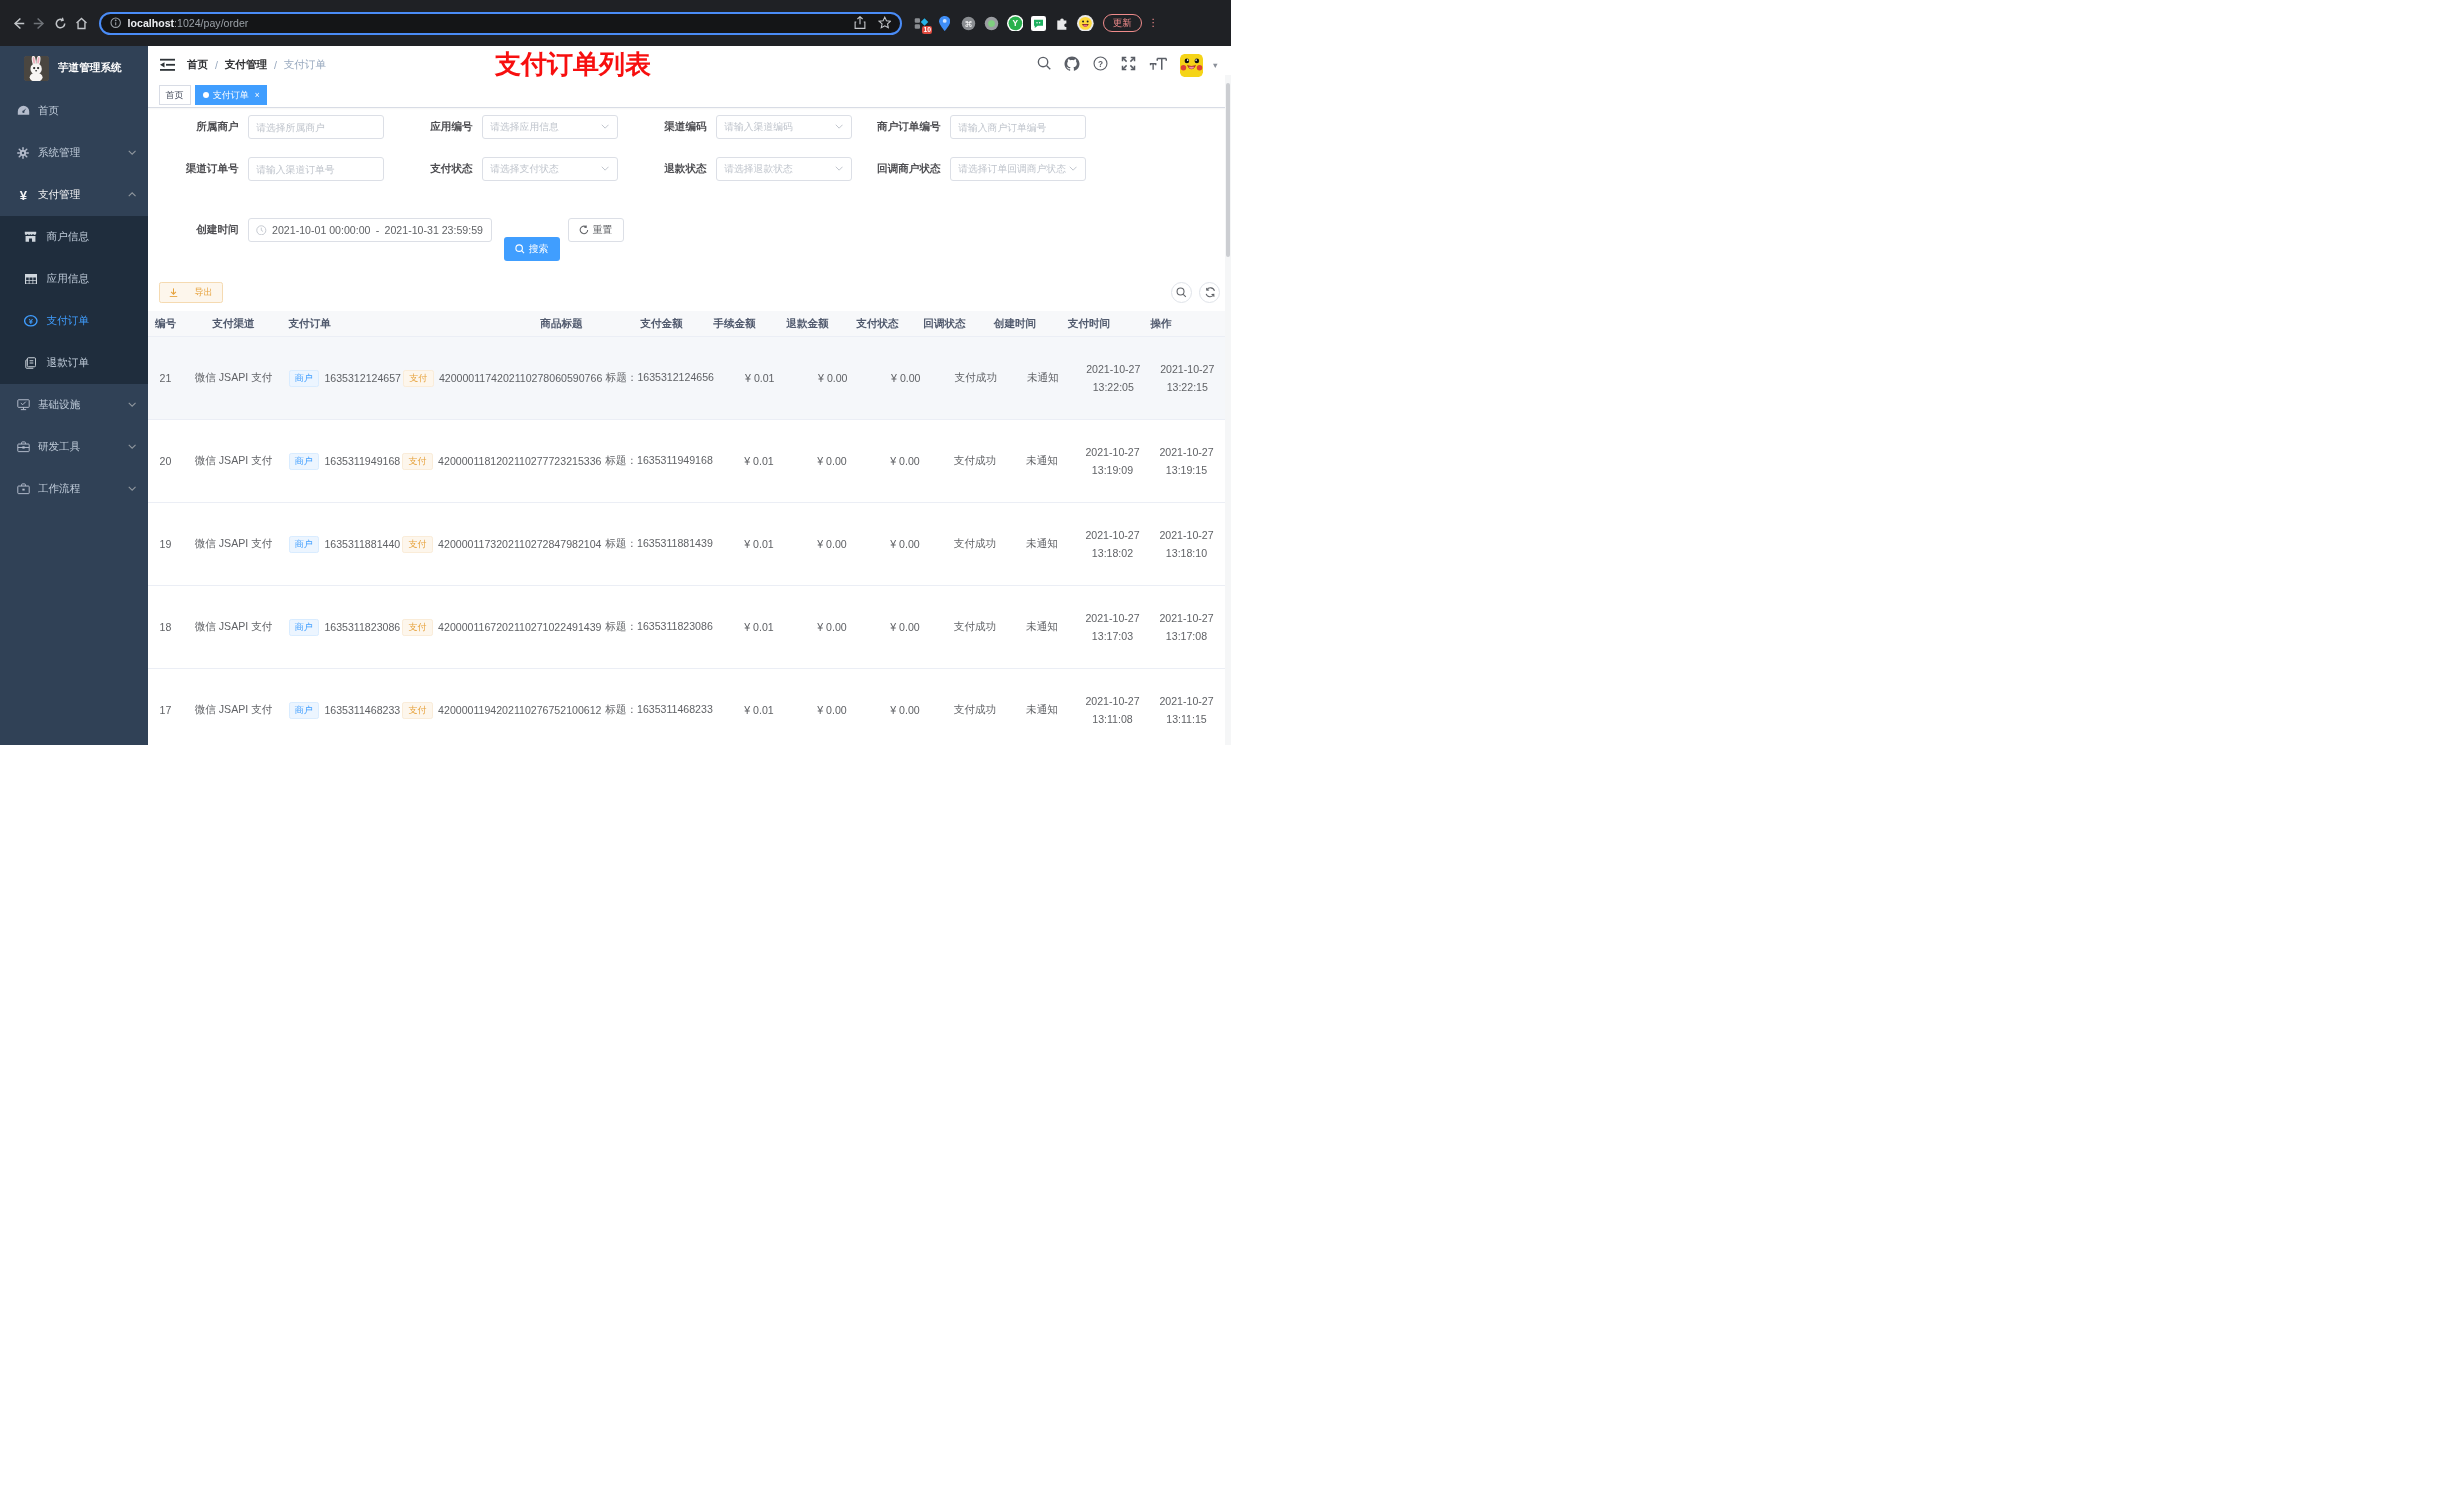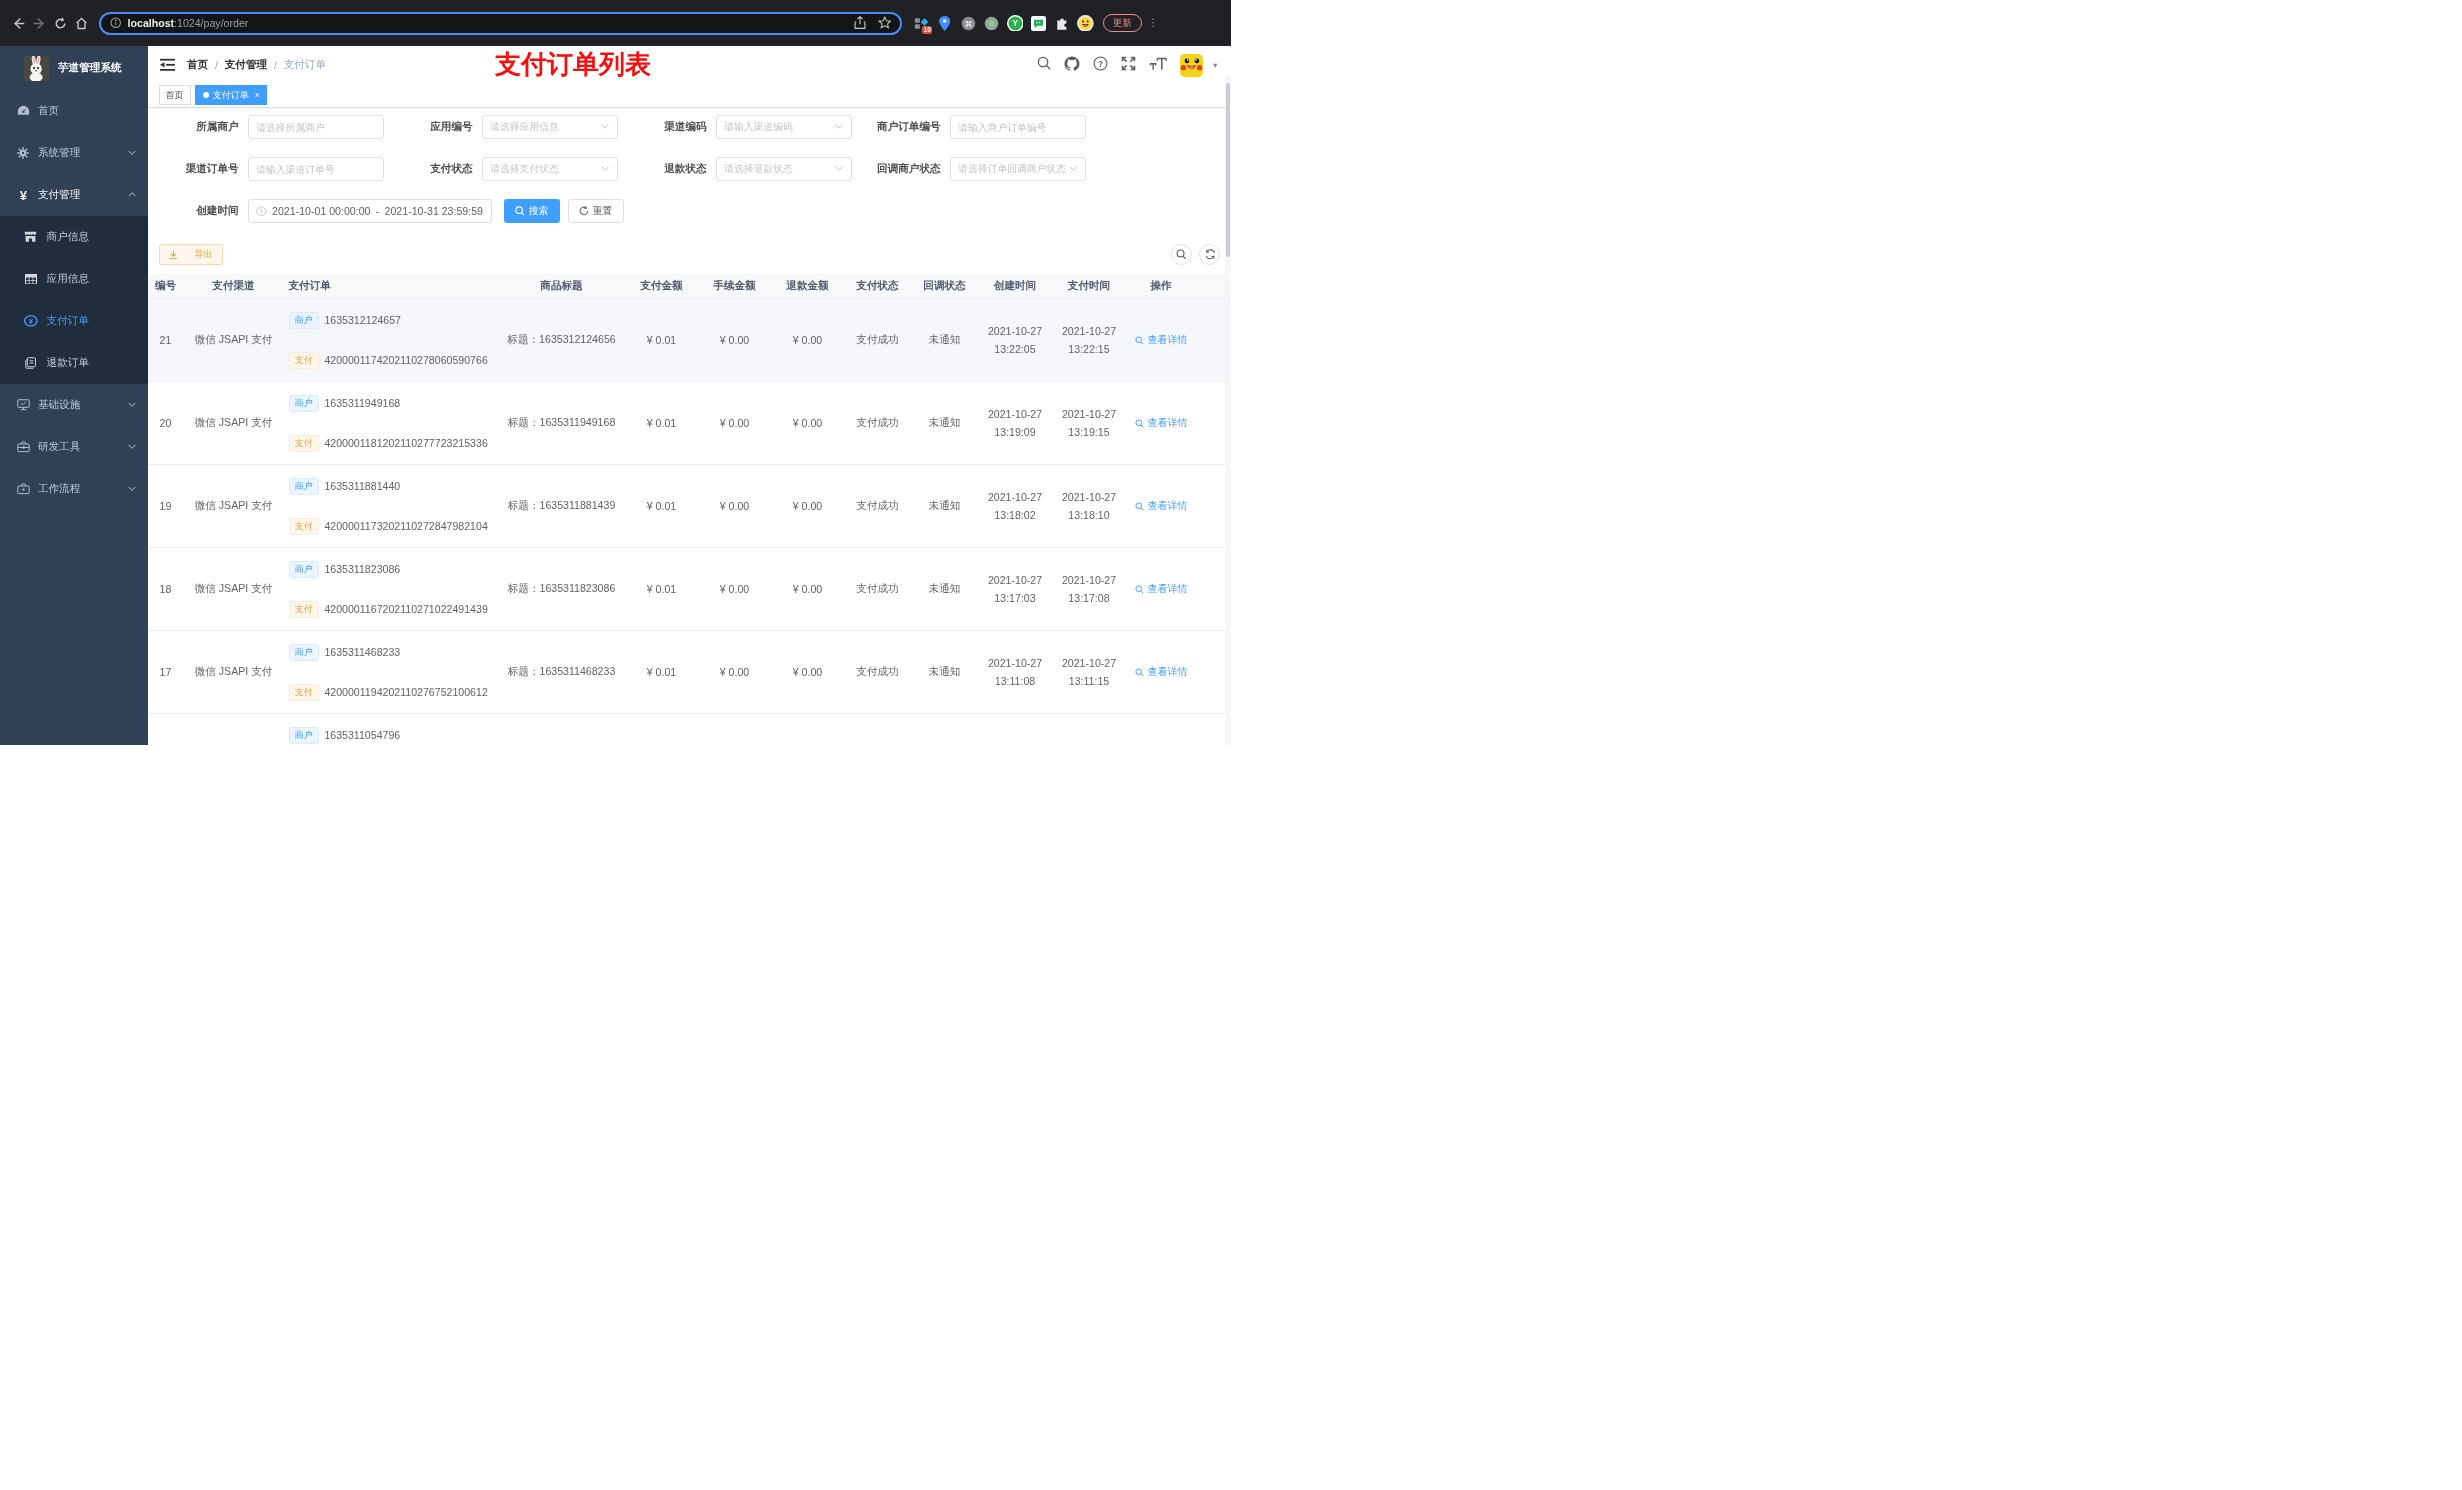--- a/index.html
+++ b/index.html
@@ -67,42 +67,42 @@
   .f-label{width:89px;text-align:right;padding-right:9px;font-size:10.6px;font-weight:700;color:#4e4e52;flex:0 0 auto;white-space:nowrap;}
   .f-label.wide{width:98px;}
   .ctl{width:136px;height:24px;border:0.8px solid #dcdfe6;border-radius:3px;display:flex;align-items:center;padding:0 7.6px;background:#fff;}
   .ctl input{border:none;outline:none;width:100%;font-size:9.8px;color:#606266;background:transparent;font-family:inherit;}
   .ctl input::placeholder{color:#bfc4cc;}
   .ctl .ph{color:#bfc4cc;font-size:9.8px;flex:1;white-space:nowrap;overflow:hidden;}
   .ctl .chev{color:#c0c4cc;display:flex;flex:0 0 auto;}
   .date-ctl{width:244px;height:24px;border:0.8px solid #dcdfe6;border-radius:3px;display:flex;align-items:center;padding:0 7.6px;gap:5.3px;color:#606266;font-size:10.6px;overflow:hidden;white-space:nowrap;}
   .date-ctl .clk{color:#c0c4cc;display:flex;flex:0 0 auto;}
   .btn{height:24px;border-radius:3px;display:inline-flex;align-items:center;gap:3.8px;font-size:9.8px;padding:0 10.6px;cursor:pointer;border:0.8px solid transparent;}
-  .btn-primary{background:#409eff;color:#fff;margin-left:12px;}
+  .btn-primary{background:#409eff;color:#fff;margin-left:12px;margin-top:38px;}
   .btn-plain{background:#fff;border-color:#dcdfe6;color:#606266;margin-left:7.6px;}
   .toolbar-row{display:flex;align-items:center;padding:3px 10.6px 0 10.6px;flex:0 0 auto;}
   .btn-export{height:21px;border-radius:2.3px;background:#fdf6ec;border:0.8px solid #f5dab1;color:#e6a23c;font-size:9px;display:inline-flex;align-items:center;gap:17px;padding:0 9px;}
   .circ-group{margin-left:auto;display:flex;gap:7.6px;}
   .circ{width:21px;height:21px;border-radius:50%;border:0.8px solid #dfe3e9;background:#fff;display:flex;align-items:center;justify-content:center;color:#5e6166;}
 
   
   .table{margin-top:8.3px;flex:1;overflow:hidden;}
   .t-head{display:flex;background:#f7f8fa;height:26px;align-items:center;border-bottom:0.8px solid #ebeef5;color:#515a6e;font-size:10.6px;font-weight:700;}
   .t-row{display:flex;min-height:83px;align-items:stretch;border-bottom:0.8px solid #ebeef5;color:#606266;font-size:10.6px;}
   .t-body .t-row:nth-child(1){background:#f5f7fa;}
   .cell{display:flex;align-items:center;justify-content:center;text-align:center;padding:0 3px;}
   .c-id{flex:0 0 35px;}
   .c-ch{flex:0 0 101px;}
   .c-ord{flex:0 0 214px;justify-content:flex-start;text-align:left;padding-left:4.5px;}
   .c-ti{flex:0 0 127px;}
   .c-amt,.c-fee,.c-ref{flex:0 0 73px;}
   .c-st,.c-no{flex:0 0 67px;}
   .c-cr,.c-pd{flex:0 0 74px;}
   .c-ac{flex:0 0 70px;}
-  .ord-lines{display:flex;flex-direction:column;gap:23px;}
+  .ord-lines{display:flex;flex-direction:row;gap:11px;}
   .ord-line{display:flex;align-items:center;gap:5.3px;}
   .mini-tag{font-size:9px;line-height:15px;padding:0 5.3px;border-radius:2.3px;flex:0 0 auto;}
   .tag-blue{background:#ecf5ff;border:0.8px solid #d9ecff;color:#409eff;}
   .tag-orange{background:#fdf6ec;border:0.8px solid #faecd8;color:#e6a23c;}
   .two-line{line-height:1.75;}
   .link{color:#409eff;font-size:10px;display:inline-flex;align-items:center;gap:4px;cursor:pointer;}
 
   
   .pg-scroll{position:absolute;right:0;top:29px;bottom:0;width:6px;background:#f5f6f7;}
   .pg-thumb{position:absolute;top:7.6px;right:0.8px;width:4.5px;height:174px;border-radius:2.3px;background:#ccced2;}

